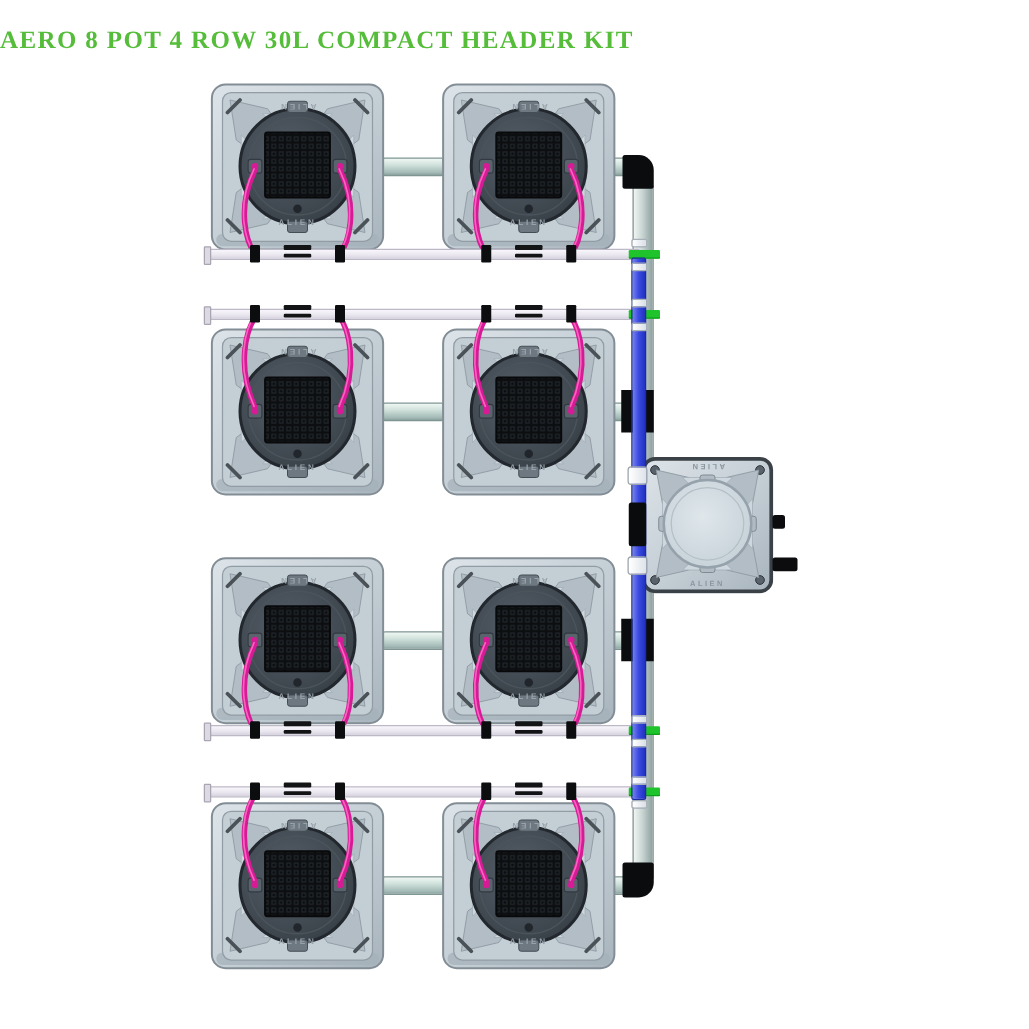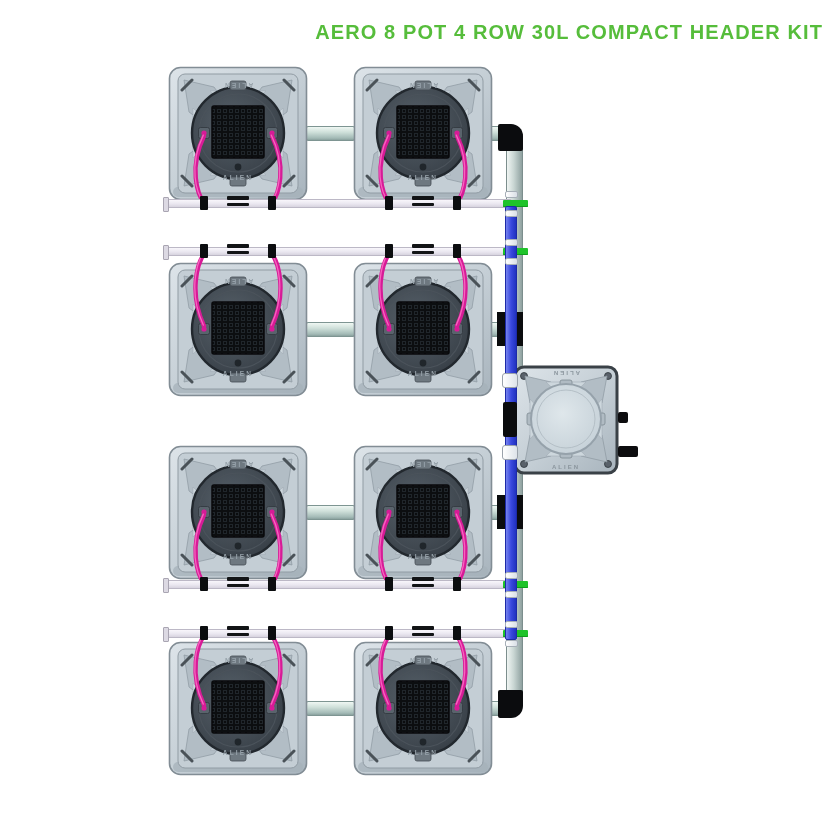--- a/index.html
+++ b/index.html
@@ -1,21 +1,21 @@
 <!DOCTYPE html>
 <html style="--accent: #56BD3B; --tube: #D71B97; --blue: #3A49DF; --green-fit: #1FC32B;"><head>
 <meta charset="utf-8">
 <style>
   html,body{margin:0;padding:0;background:#fff}
   #canvas{position:relative;width:823px;height:823px;background:#ffffff;overflow:hidden;
           font-family:"Liberation Sans",sans-serif}
   
-  .title{position:absolute;top:21px;left:0;right:0;text-align:right;
+  .title{position:absolute;top:21px;left:0;right:0;text-align:left;
          font-weight:bold;font-size:20px;letter-spacing:1.1px;color:var(--accent,#56bd3b);
-         font-family:Liberation Sans, sans-serif;white-space:nowrap}
+         font-family:Liberation Serif, serif;white-space:nowrap}
   
   .pot{position:absolute;width:140px;height:135px;z-index:8}
   .pot svg{display:block}
   .pbody{fill:url(#bodyGrad);stroke:#828d95;stroke-width:1.6}
   .plip{fill:#a6b2ba;opacity:.75}
   .pinner{fill:#c4ced5;stroke:#919ca4;stroke-width:1}
   .pspoke{fill:#b2bdc5;stroke:#8d98a0;stroke-width:.7}
   .ptri{fill:#cdd7dd;stroke:#a2adb5;stroke-width:.6}
   .pcorner{stroke:#4a5258;stroke-width:3;stroke-linecap:round;fill:none}
   .plid{fill:url(#circGrad);stroke:#22282e;stroke-width:2.4}

